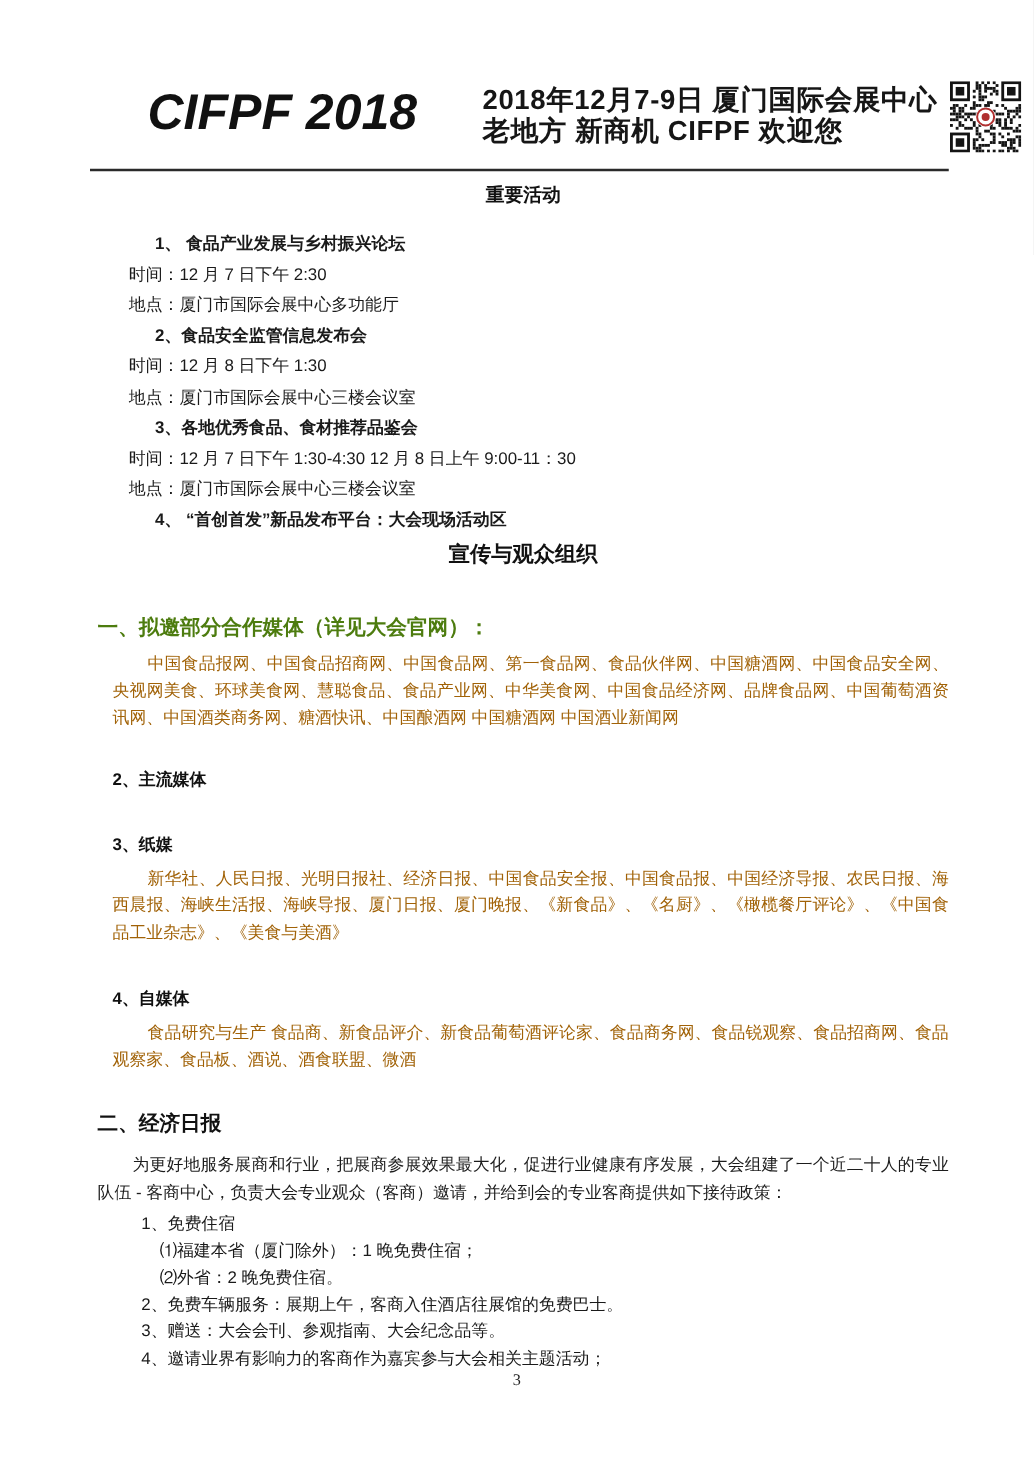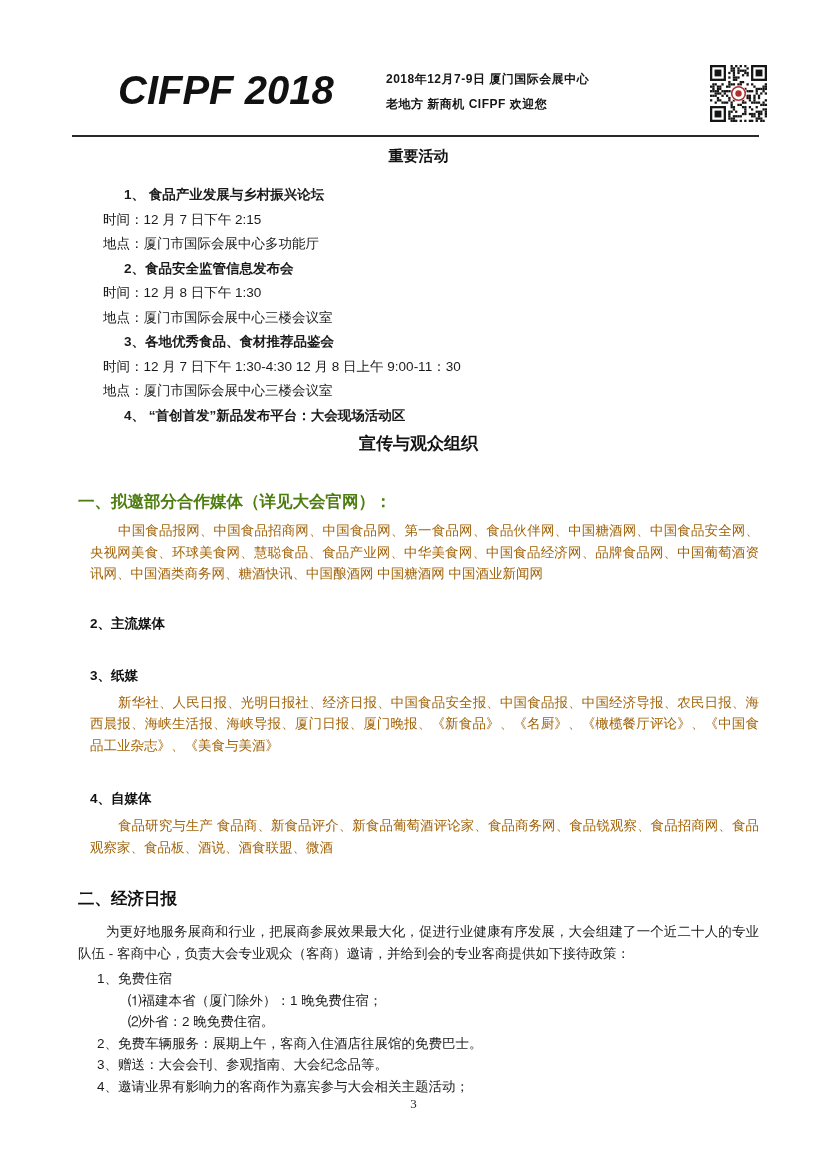--- a/index.html
+++ b/index.html
@@ -8,21 +8,21 @@
     font-family:"Liberation Sans","DejaVu Sans",sans-serif;
     color:#1a1a1a;position:relative;overflow:hidden;box-sizing:border-box;
   }
   
   .hdr{display:flex;align-items:flex-start;padding:64px 60px 0 118px;}
   .logo{
     width:268px;flex-shrink:0;
     font-size:40px;font-weight:bold;font-style:italic;
     letter-spacing:0px;color:#111;padding-top:4px;white-space:nowrap;
   }
-  .tagline{flex:1;font-size:12px;font-weight:700;line-height:25px;
+  .tagline{flex:1;font-size:22px;font-weight:700;line-height:25px;
     color:#161616;padding-top:3px;letter-spacing:0.5px;white-space:nowrap;}
   .qr{width:57px;height:57px;flex-shrink:0;margin-left:10px;margin-top:1px;}
   .rule{margin:13px 68px 0 72px;border-top:2px solid #2a2a2a;height:0;}
   
   .content{padding:0 68px 0 78px;}
   .ctitle{font-size:15px;font-weight:bold;text-align:center;margin:10px 0 0 0;color:#111;}
   .ctitle-big{font-size:17px;font-weight:bold;text-align:center;margin:6px 0 0 0;color:#111;}
   
   .act{margin-top:21px;}
   .act-line{font-size:13.5px;line-height:16px;margin:0 0 8.5px 0;}
@@ -35,21 +35,21 @@
   .sub-h.gap2{margin-top:34px;}
   .media-p{
     font-size:13.5px;line-height:21.5px;margin:7px 0 0 12px;
     text-indent:28px;text-align:justify;color:#a16207;
   }
   
   .sec2-h{font-size:16.5px;font-weight:bold;margin:30px 0 0 0;color:#111;}
   .intro-p{font-size:13.5px;line-height:22px;margin:11px 0 0 0;
     text-indent:28px;text-align:justify;color:#1c1c1c;}
   .pol-line{font-size:13.5px;line-height:16px;margin:0 0 5.5px 0;}
-  .pol-item{margin-left:19px;}
+  .pol-item{margin-left:35px;}
   .pol-sub{margin-left:50px;}
   .pol-list{margin-top:6px;}
   .page-num{position:absolute;top:1096px;left:0;right:0;text-align:center;
     font-size:13px;font-family:"Liberation Serif","DejaVu Serif",serif;color:#222;}
 </style>
 </head>
 <body>
 
 <div class="page">
 
@@ -264,21 +264,21 @@
       </svg>
   </div>
   <div class="rule"></div>
 
   <div class="content">
 
     <h2 class="ctitle">重要活动</h2>
 
     <div class="act">
       <div class="act-line act-head">1、 食品产业发展与乡村振兴论坛</div>
-      <div class="act-line act-meta">时间：12 月 7 日下午 2:15</div>
+      <div class="act-line act-meta">时间：12 月 7 日下午 2:30</div>
       <div class="act-line act-meta">地点：厦门市国际会展中心多功能厅</div>
 
       <div class="act-line act-head">2、食品安全监管信息发布会</div>
       <div class="act-line act-meta">时间：12 月 8 日下午 1:30</div>
       <div class="act-line act-meta">地点：厦门市国际会展中心三楼会议室</div>
 
       <div class="act-line act-head">3、各地优秀食品、食材推荐品鉴会</div>
       <div class="act-line act-meta">时间：12 月 7 日下午 1:30-4:30   12 月 8 日上午 9:00-11：30</div>
       <div class="act-line act-meta">地点：厦门市国际会展中心三楼会议室</div>
 

